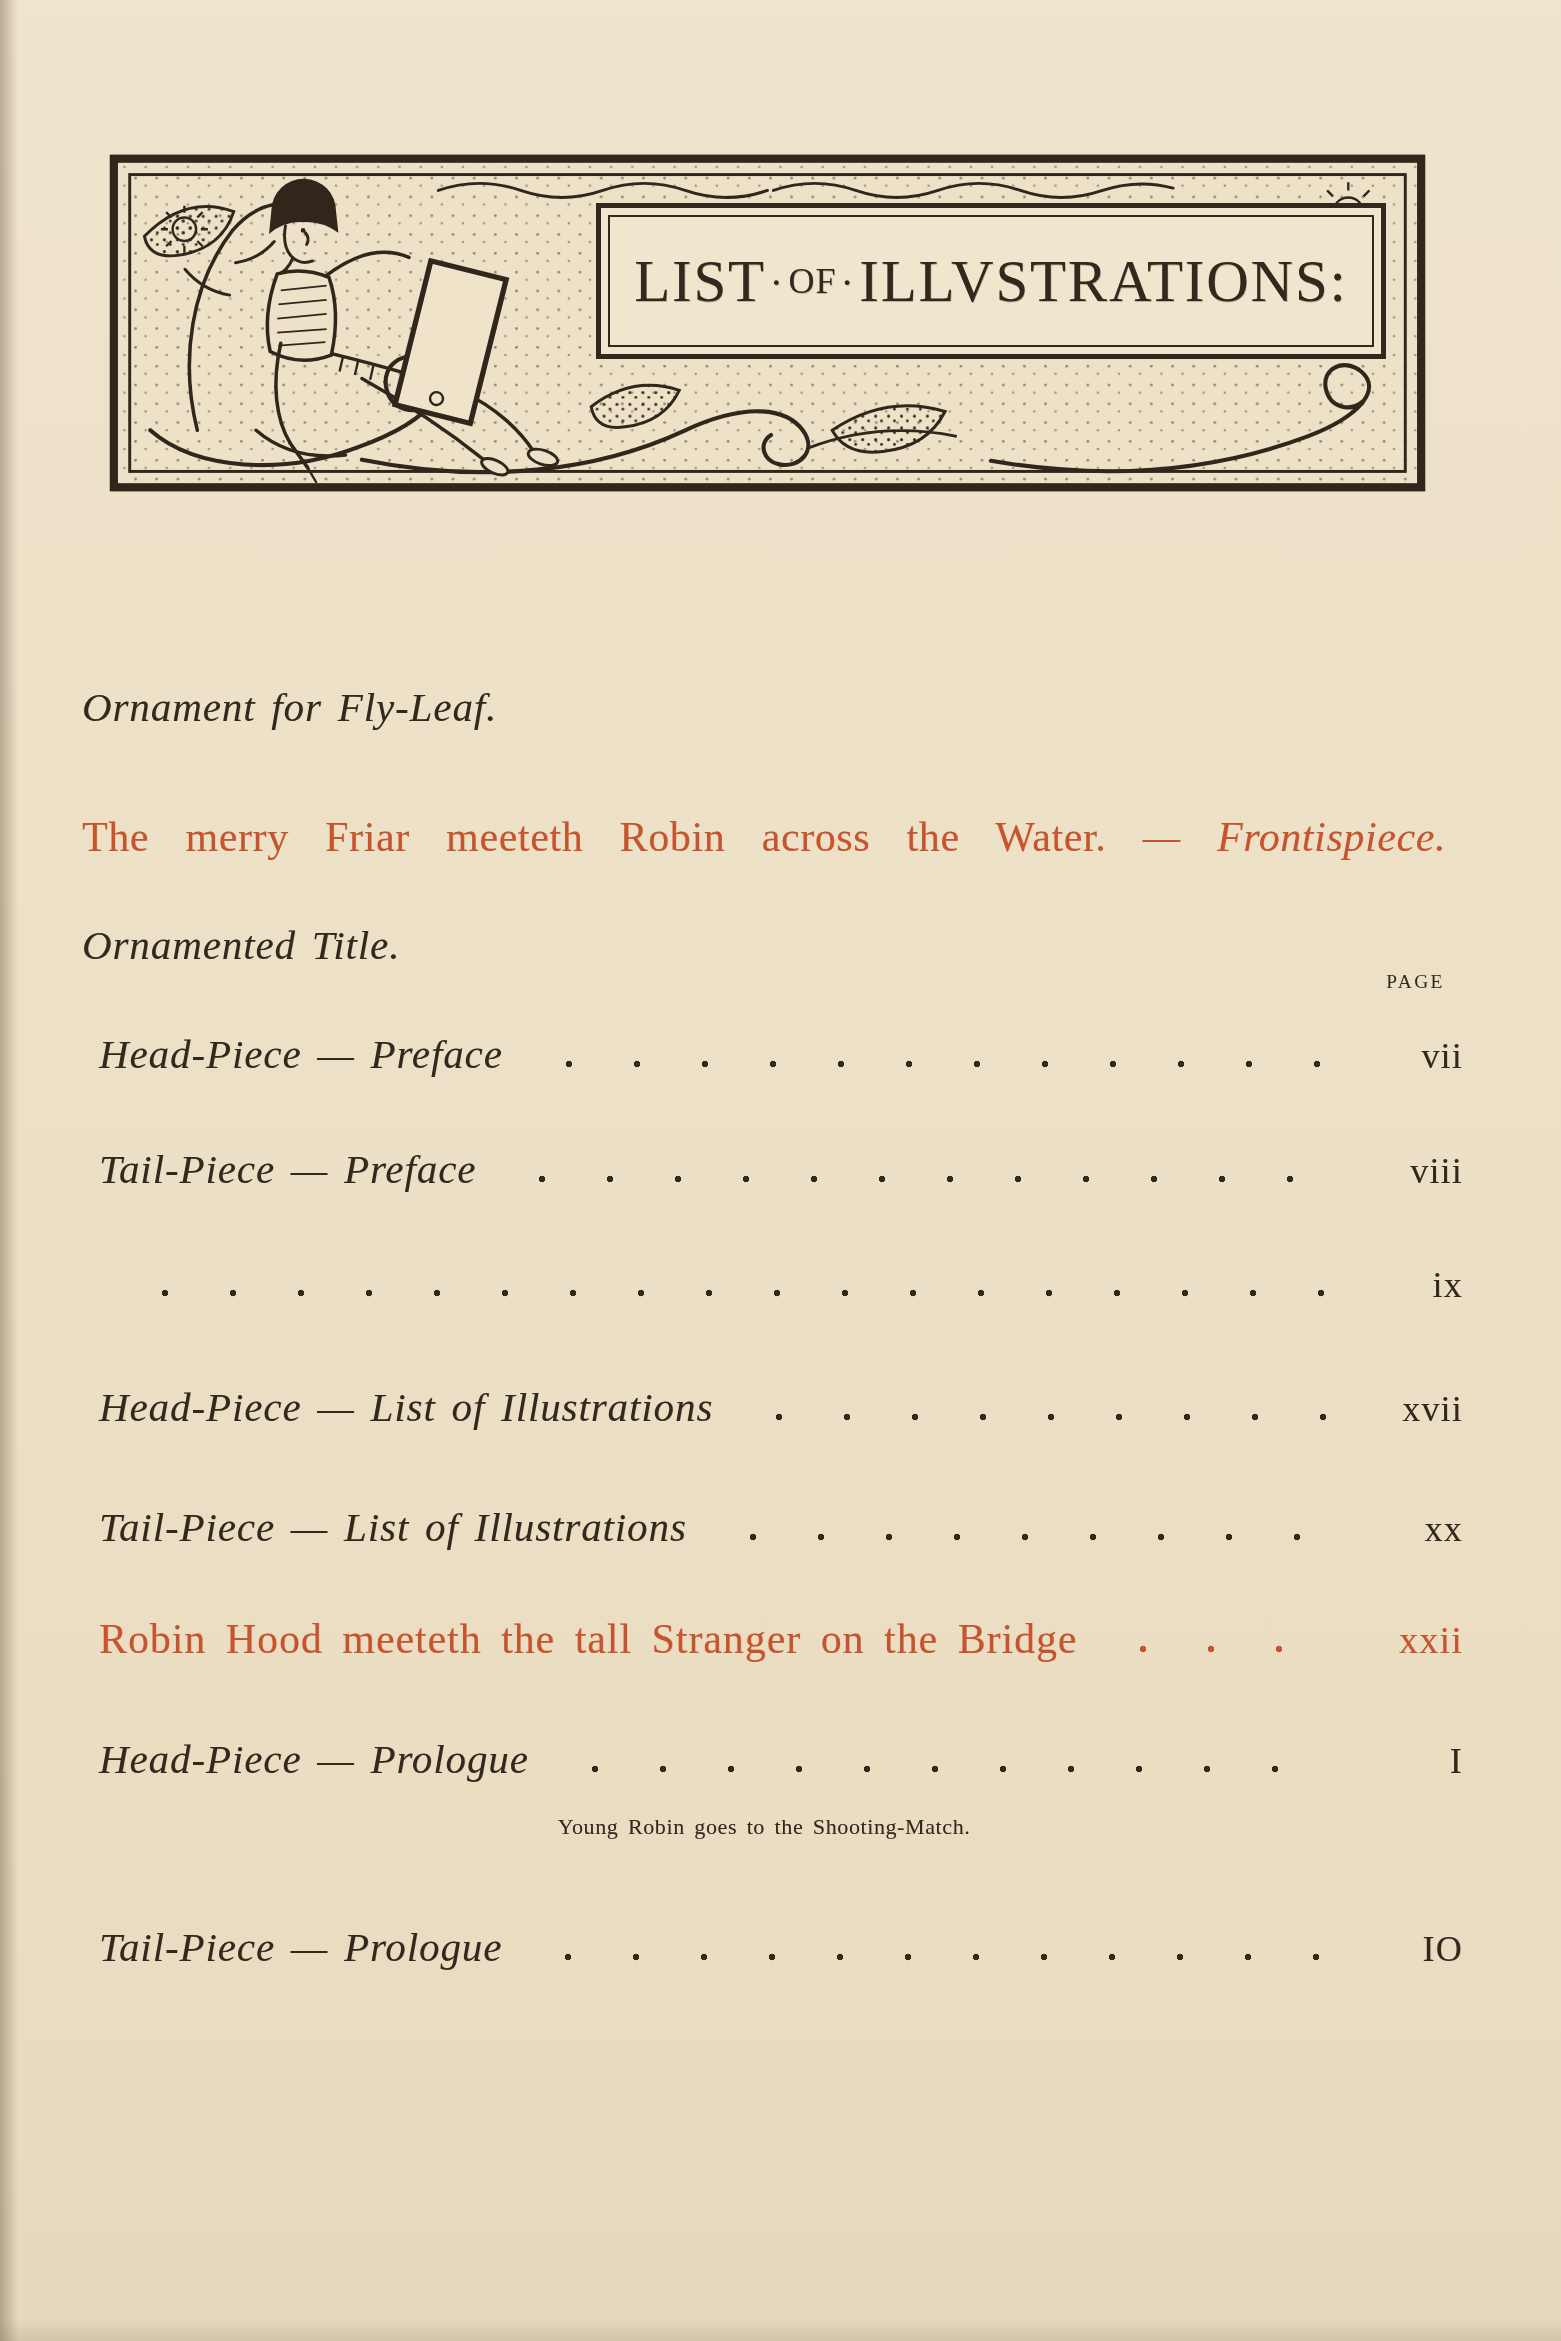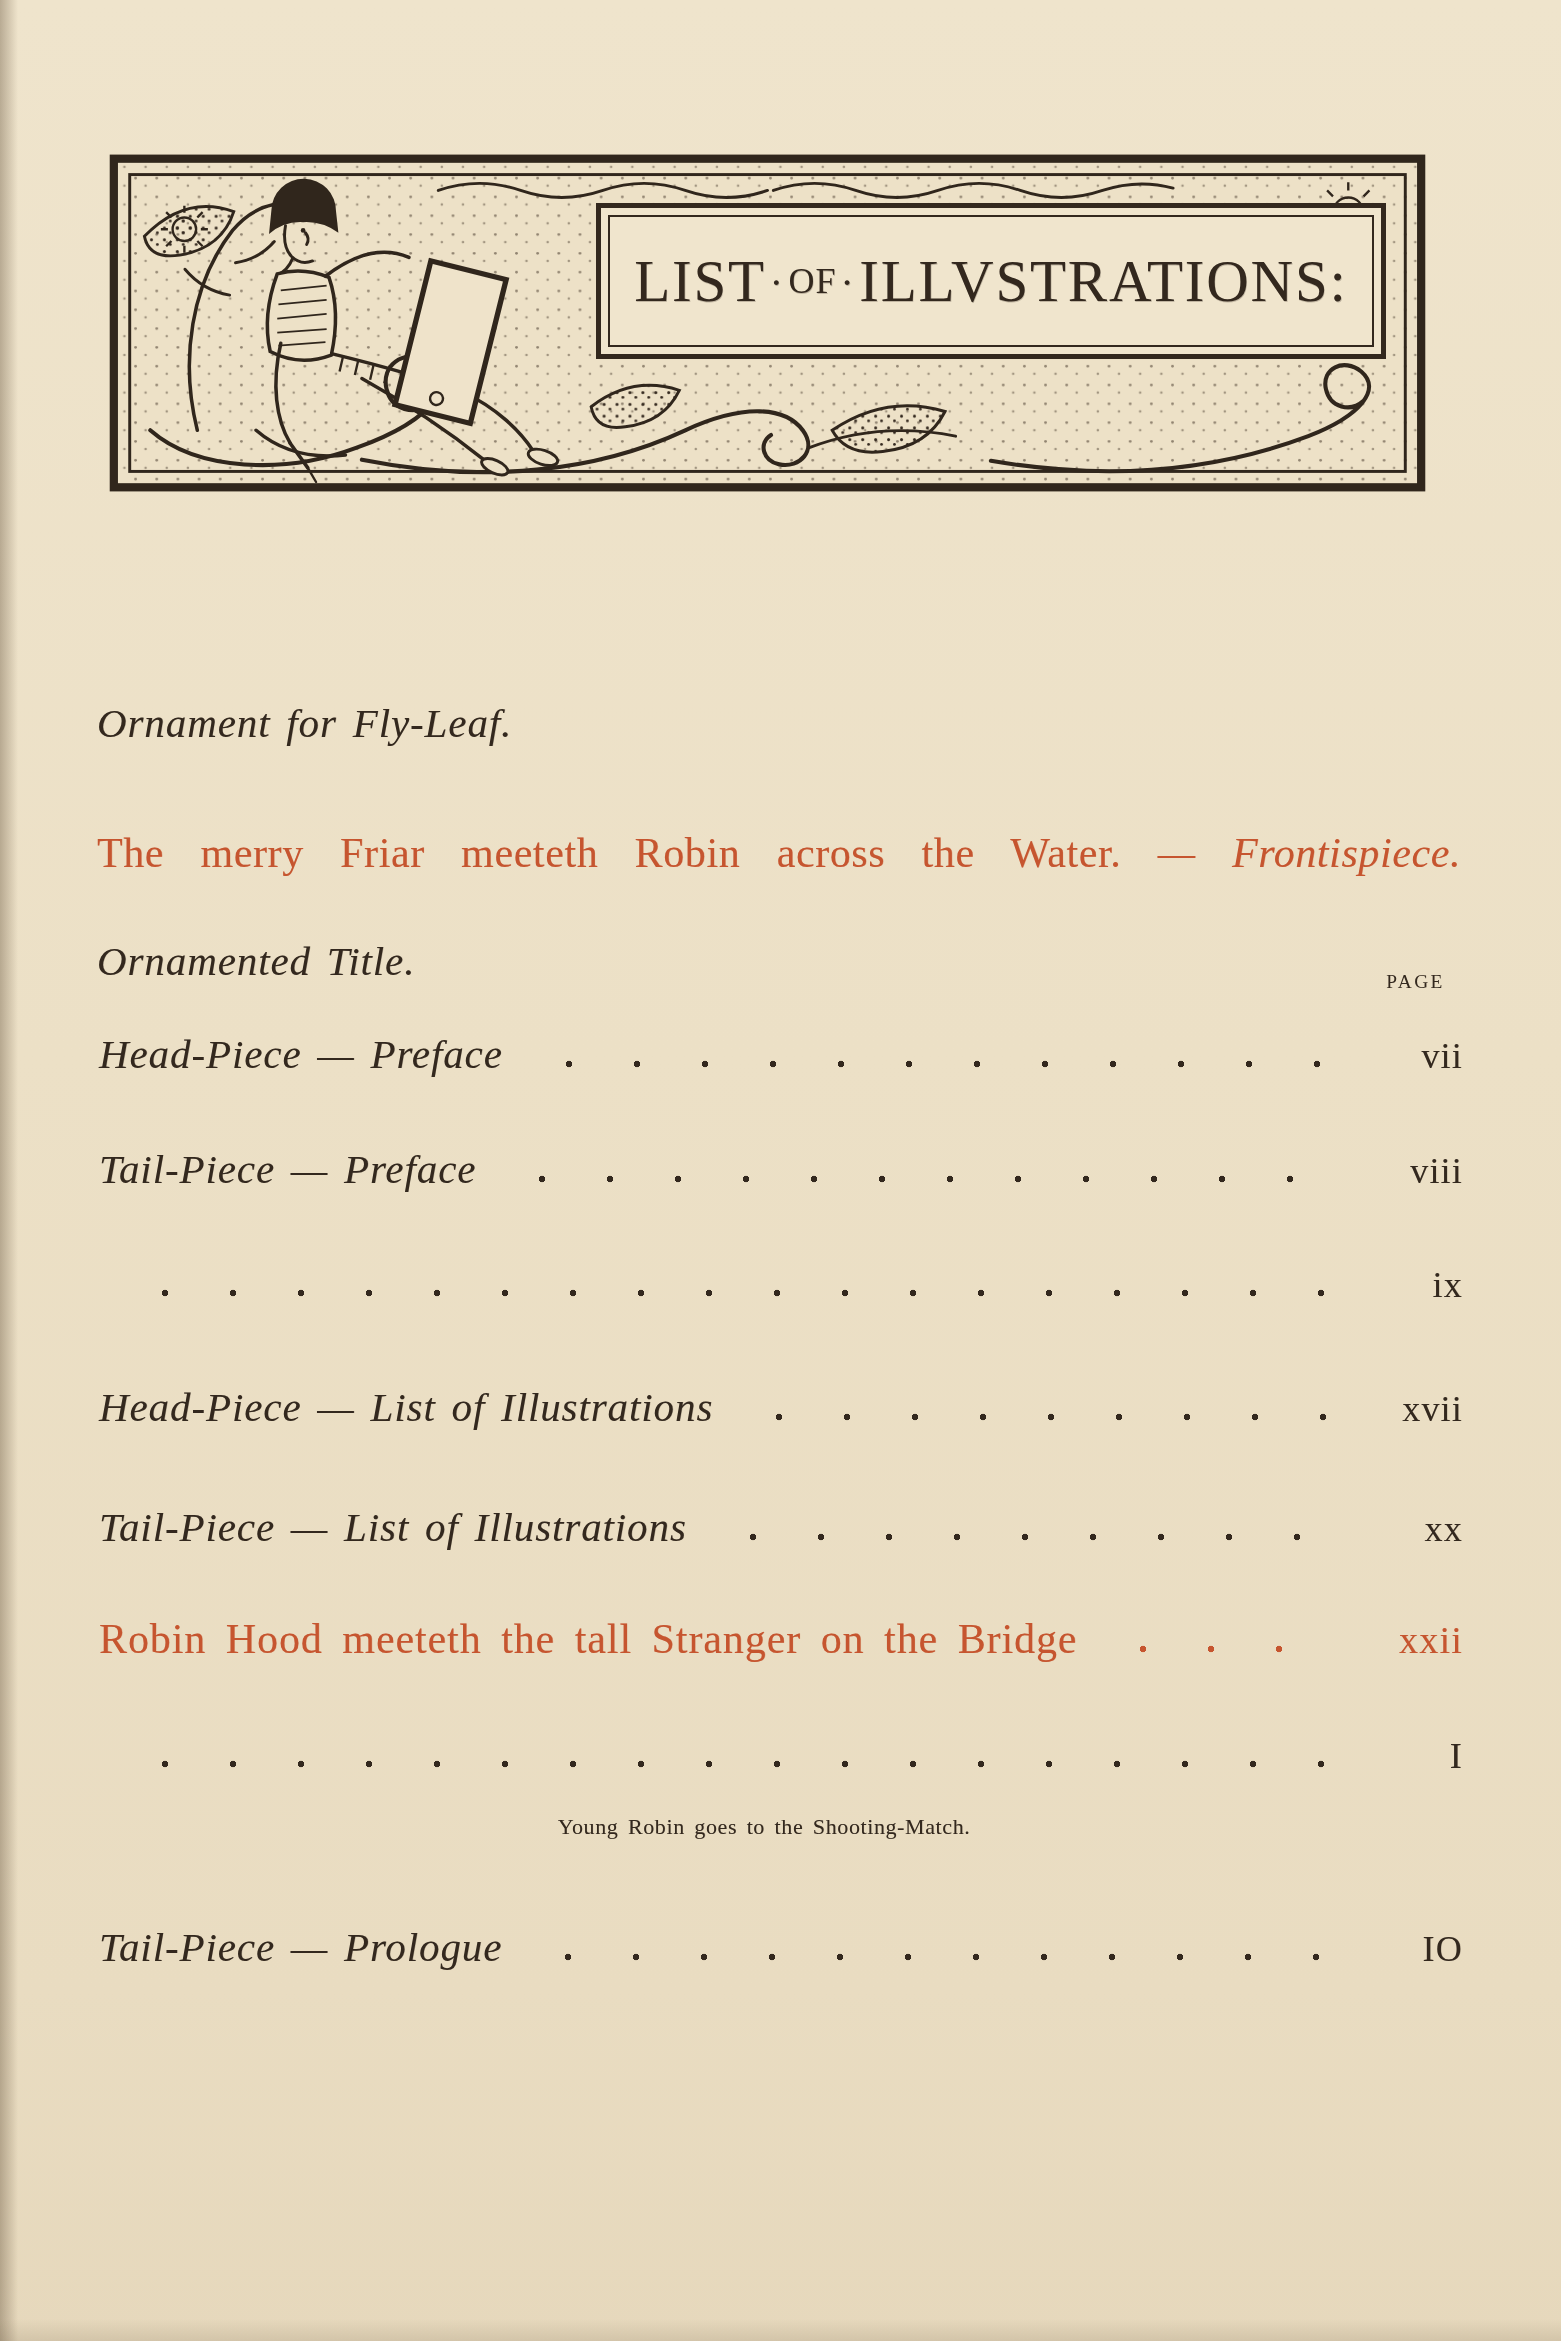--- a/index.html
+++ b/index.html
@@ -35,21 +35,21 @@
   }
   .banner-title{
     font-size:59px;letter-spacing:1.8px;color:var(--ink);
     text-shadow:0.6px 0.6px 0 rgba(51,40,30,.25);
   }
   .banner-title .of{font-size:36px;vertical-align:0.22em;letter-spacing:1.2px;}
   .banner-title .dot{font-size:41px;vertical-align:0.12em;padding:0 3.5px;}
 
   
   .list{position:absolute;left:82px;top:0;width:1364px;height:2342px;}
-  .line{position:absolute;left:15px;width:100%;line-height:1.15;margin-top:16px;}
+  .line{position:absolute;left:0;width:100%;line-height:1.15;}
 
   .fm{font-style:italic;font-size:41px;letter-spacing:0.9px;word-spacing:4.7px;
       text-shadow:0.4px 0.4px 0 rgba(51,40,30,.28);}
   .fm-red{
     font-style:normal;color:var(--red);font-size:42px;letter-spacing:0.6px;
     text-align:justify;text-align-last:justify;word-spacing:5.9px;
     text-shadow:0.4px 0.4px 0 rgba(198,85,47,.35);
   }
   .fm-red .suffix{font-style:italic;}
 
@@ -229,20 +229,21 @@
     <span class="pnum">xx</span>
   </div>
 
   <div class="entry-row red" style="top:1615px">
     <span>Robin Hood meeteth the tall Stranger on the Bridge</span>
     <span class="leader"></span>
     <span class="pnum">xxii</span>
   </div>
 
   <div class="entry-row" style="top:1735px">
+    <span>Head-Piece — Prologue</span>
     <span class="leader"></span>
     <span class="pnum">I</span>
   </div>
 
   <div class="caption" style="top:1814px">Young Robin goes to the Shooting-Match.</div>
 
   <div class="entry-row" style="top:1923px">
     <span>Tail-Piece — Prologue</span>
     <span class="leader"></span>
     <span class="pnum">IO</span>

